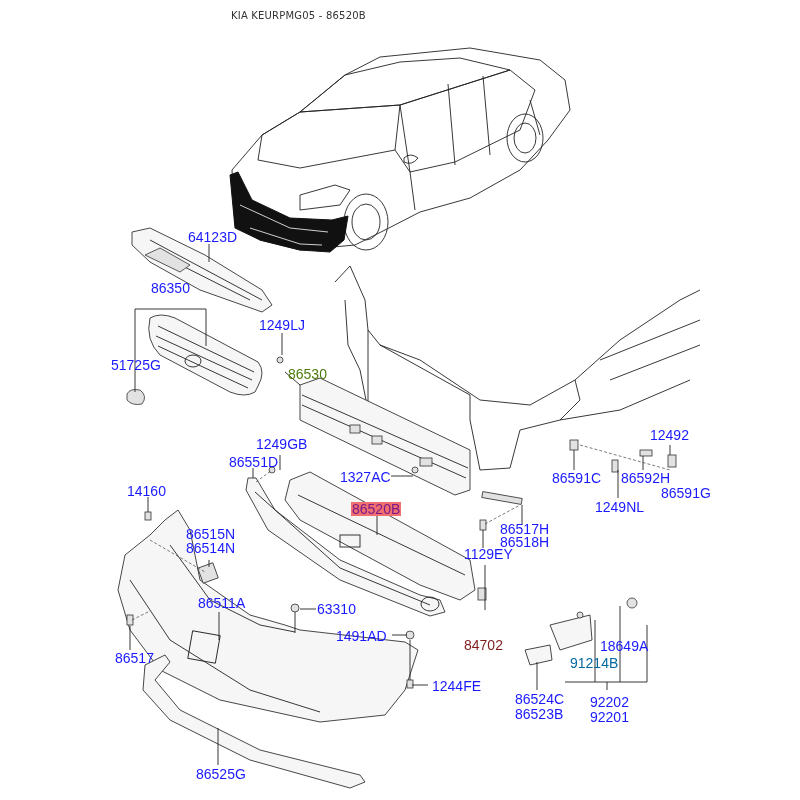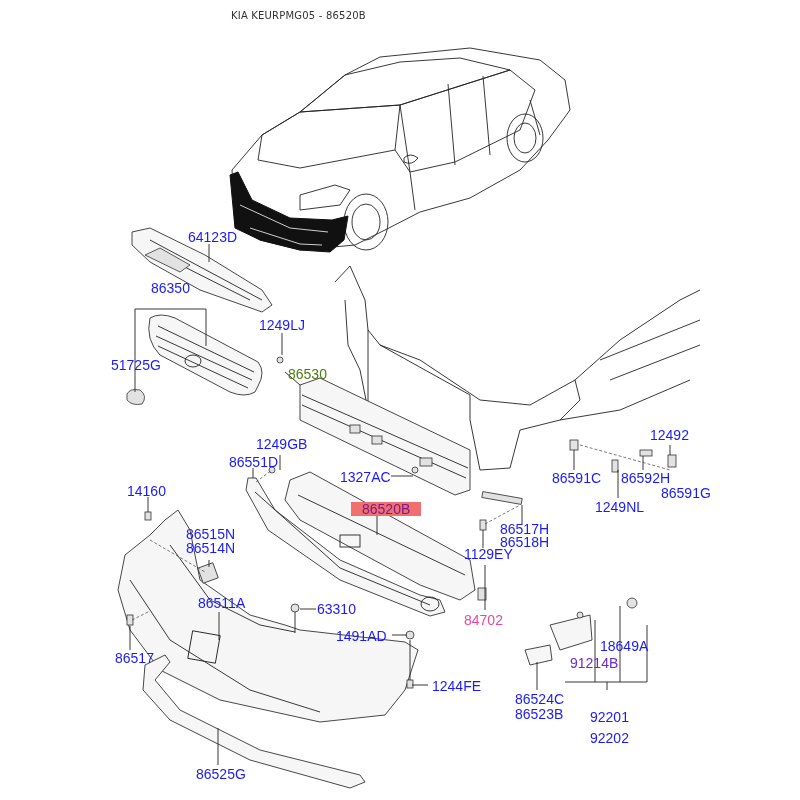--- a/index.html
+++ b/index.html
@@ -3,21 +3,21 @@
 <meta charset="utf-8">
 <style>
   html, body { margin: 0; padding: 0; background: #ffffff; }
   body { width: 800px; height: 800px; position: relative; overflow: hidden;
          font-family: "Liberation Sans", sans-serif; }
   #canvas { position: absolute; left: 0; top: 0; width: 800px; height: 800px; }
   .title { position: absolute; left: 231px; top: 10px; font-size: 10px; color: #333;
            font-family: "DejaVu Sans", sans-serif; letter-spacing: 0.2px; }
   .lbl { position: absolute; font-size: 14px; color: #1a1aff; white-space: nowrap;
          line-height: 14px; cursor: pointer; }
-  .lbl.hl { background: #f07070; color: #7a1a8a; padding: 0 11px; }
+  .lbl.hl { background: #f07070; color: #7a1a8a; padding: 0 1px; }
   svg .ln { stroke: #222; stroke-width: 0.9; fill: none; }
   svg .ld { stroke: #222; stroke-width: 0.9; fill: none; }
   svg .dash { stroke: #444; stroke-width: 0.7; fill: none; stroke-dasharray: 3 2; }
   svg .part { stroke: #333; stroke-width: 0.9; fill: #f6f6f6; }
   svg .partd { stroke: #333; stroke-width: 0.8; fill: #e2e2e2; }
   svg .blk { fill: #111; stroke: #111; }
 </style>
 </head>
 <body>
 
@@ -177,24 +177,24 @@
 <div class="lbl" style="left: 186px; top: 541px; color: rgb(26, 26, 255);">86514N</div>
 <div class="lbl" style="left: 198px; top: 596px; color: rgb(26, 26, 255);">86511A</div>
 <div class="lbl" style="left: 317px; top: 602px; color: rgb(26, 26, 255);">63310</div>
 <div class="lbl" style="left: 336px; top: 629px; color: rgb(26, 26, 255);">1491AD</div>
 <div class="lbl" style="left: 115px; top: 651px; color: rgb(26, 26, 255);">86517</div>
 <div class="lbl" style="left: 432px; top: 679px; color: rgb(26, 26, 255);">1244FE</div>
 <div class="lbl" style="left: 196px; top: 767px; color: rgb(26, 26, 255);">86525G</div>
 <div class="lbl" style="left: 500px; top: 522px; color: rgb(26, 26, 255);">86517H</div>
 <div class="lbl" style="left: 500px; top: 535px; color: rgb(26, 26, 255);">86518H</div>
 <div class="lbl" style="left: 464px; top: 547px; color: rgb(26, 26, 255);">1129EY</div>
-<div class="lbl" style="left: 464px; top: 613px; color: #ec4899; text-align: center;">84702</div>
+<div class="lbl" style="left: 464px; top: 638px; color: #7f1d1d; text-align: center;">84702</div>
 <div class="lbl" style="left: 552px; top: 471px; color: rgb(26, 26, 255); text-align: right;">86591C</div>
 <div class="lbl" style="left: 621px; top: 471px; color: rgb(26, 26, 255);">86592H</div>
 <div class="lbl" style="left: 621px; top: 486px; color: rgb(26, 26, 255); margin-left: 40px;">86591G</div>
 <div class="lbl" style="left: 595px; top: 500px; color: rgb(26, 26, 255); text-align: right;">1249NL</div>
 <div class="lbl" style="left: 650px; top: 428px; color: rgb(26, 26, 255);">12492</div>
 <div class="lbl" style="left: 600px; top: 639px; color: rgb(26, 26, 255);">18649A</div>
-<div class="lbl" style="left: 570px; top: 656px; color: #6d28d9;">91214B</div>
+<div class="lbl" style="left: 570px; top: 656px; color: #0369a1;">91214B</div>
 <div class="lbl" style="left: 515px; top: 692px; color: rgb(26, 26, 255);">86524C</div>
 <div class="lbl" style="left: 515px; top: 707px; color: rgb(26, 26, 255);">86523B</div>
-<div class="lbl" style="left: 590px; top: 695px; color: rgb(26, 26, 255); margin-top: 36px;">92202</div>
+<div class="lbl" style="left: 590px; top: 695px; color: rgb(26, 26, 255);">92202</div>
 <div class="lbl" style="left: 590px; top: 710px; color: rgb(26, 26, 255);">92201</div>
 
 </body></html>

